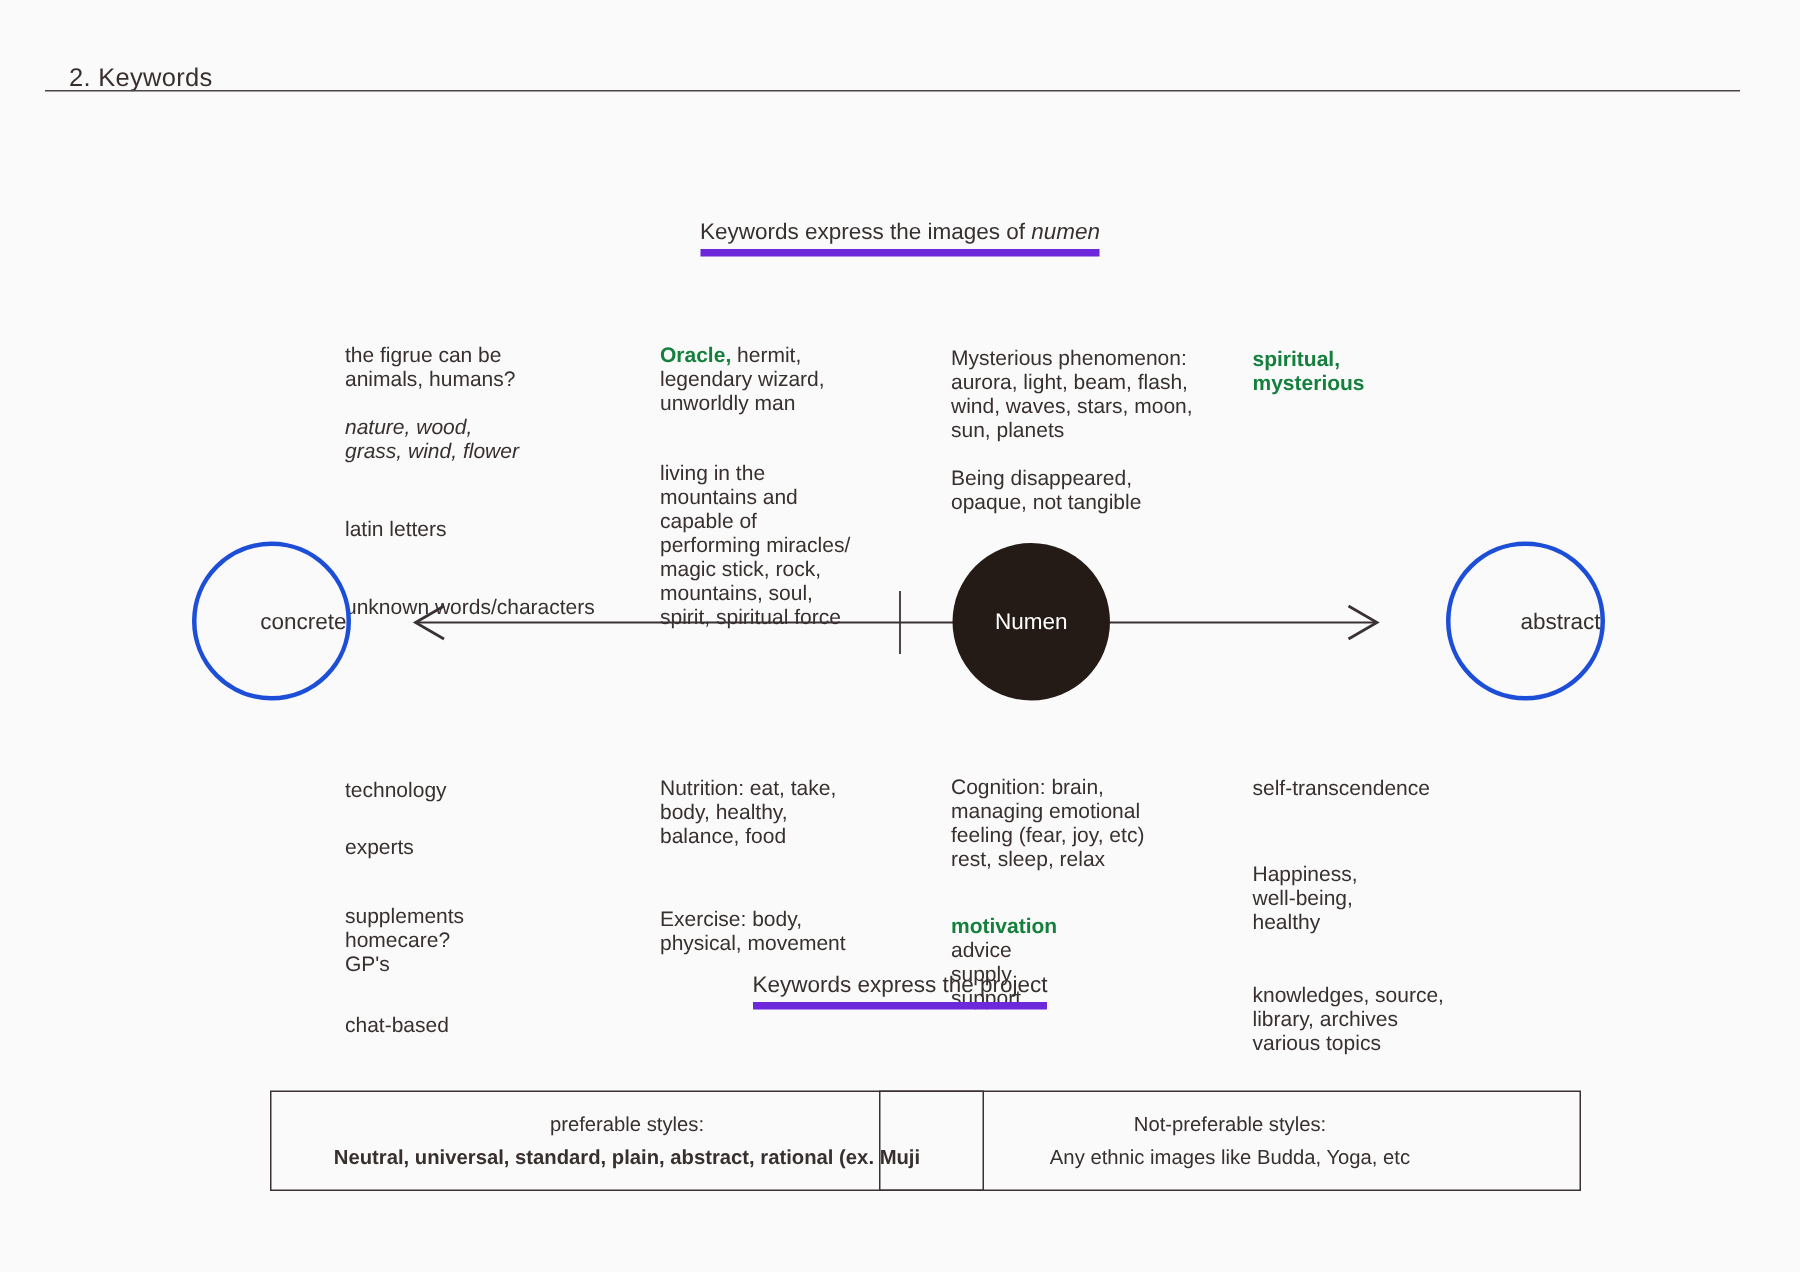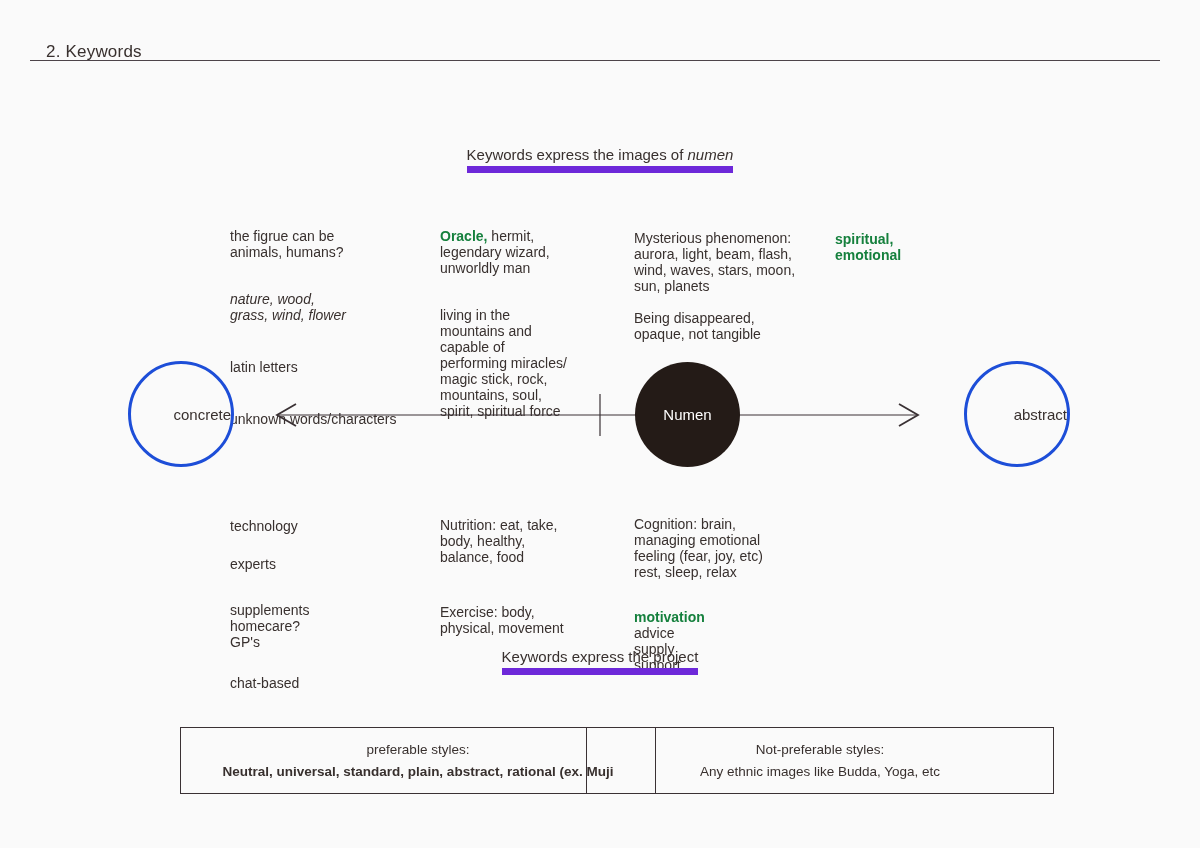--- a/index.html
+++ b/index.html
@@ -6,21 +6,21 @@
   .page{
     position:relative;width:1200px;height:848px;background:#fafafa;
     font-family:"Liberation Sans","DejaVu Sans",sans-serif;
     color:#38302e;overflow:hidden;
   }
   
   .header-label{position:absolute;left:46px;top:42px;font-size:17px;letter-spacing:.2px;}
   .header-rule{position:absolute;left:30px;top:60px;width:1130px;border-top:1px solid #4d4449;}
   
   .title{position:absolute;left:0;right:0;text-align:center;font-size:15px;}
-  .title .u{display:inline-block;padding-bottom:3px;border-bottom:7px solid #6d28d9;}
+  .title .u{display:inline-block;padding-bottom:3px;border-bottom:5px solid #6d28d9;}
   .title-images{top:146px;}
   .title-project{top:648px;}
   .it{font-style:italic;}
   
   .kw{position:absolute;font-size:14px;line-height:16px;white-space:pre-line;}
   .kw p{margin:0;}
   .red{color:#15803d;font-weight:bold;}
   
   .circle{position:absolute;border-radius:50%;display:flex;align-items:center;justify-content:center;font-size:15px;box-sizing:border-box;}
   .circle.outline{width:106px;height:106px;border:3px solid #1d4ed8;justify-content:flex-end;}
@@ -49,21 +49,21 @@
   <div class="header-label">2. Keywords</div>
   <div class="header-rule"></div>
 
   <div class="title title-images">
     <span class="u">
       <span>Keywords express the images of </span><span class="it">numen</span>
     </span>
   </div>
 
   <div class="kw" style="left:230px;top:212px;width:210px;">
-    <p style="margin-bottom:15px;">the figrue can be
+    <p style="margin-bottom:0;">the figrue can be
 animals, humans?</p>
     <p style="margin-bottom:20px;font-style:italic;">nature, wood,
 grass, wind, flower</p>
     <p style="margin-bottom:20px;">latin letters</p>
     <p>unknown words/characters</p>
   </div>
 
   <div class="kw" style="left:440px;top:212px;width:185px;">
     <p style="margin-bottom:15px;"><span class="red">Oracle,</span><span> hermit,
 legendary wizard,
@@ -81,21 +81,21 @@
     <p>Mysterious phenomenon:
 aurora, light, beam, flash,
 wind, waves, stars, moon,
 sun, planets</p>
     <p style="margin-bottom:24px;">Being disappeared,
 opaque, not tangible</p>
   </div>
 
   <div class="kw" style="left:835px;top:215px;width:160px;">
     <p class="red">spiritual,
-emotional</p>
+mysterious</p>
   </div>
 
   <svg class="axis" width="1200" height="848" viewBox="0 0 1200 848">
     <line x1="277" y1="415" x2="918" y2="415" stroke="#3a3134" stroke-width="1.2"></line>
     <line x1="600" y1="394" x2="600" y2="436" stroke="#3a3134" stroke-width="1.2"></line>
     <path d="M296 404 L277 415 L296 426" fill="none" stroke="#3a3134" stroke-width="1.8"></path>
     <path d="M899 404 L918 415 L899 426" fill="none" stroke="#3a3134" stroke-width="1.8"></path>
   </svg>
 
   <div class="circle outline circle-concrete">
@@ -129,20 +129,29 @@
     <p style="margin-bottom:13px;">Cognition: brain,
 managing emotional
 feeling (fear, joy, etc)
 rest, sleep, relax</p>
     <p><span class="red">motivation</span><span>
 advice
 supply
 support</span></p>
   </div>
 
+  <div class="kw" style="left:835px;top:501px;width:190px;">
+    <p style="margin-bottom:25px;">self-transcendence</p>
+    <p style="margin-bottom:17px;">Happiness,
+well-being,
+healthy</p>
+    <p>knowledges, source,
+library, archives
+various topics</p>
+  </div>
 
   <div class="title title-project">
     <span class="u">Keywords express the project</span>
   </div>
 
   <div class="stylebox stylebox-left">
     <p class="box-heading">preferable styles:</p>
     <p class="box-body">Neutral, universal, standard, plain, abstract, rational (ex. Muji</p>
   </div>
   <div class="stylebox stylebox-right">

